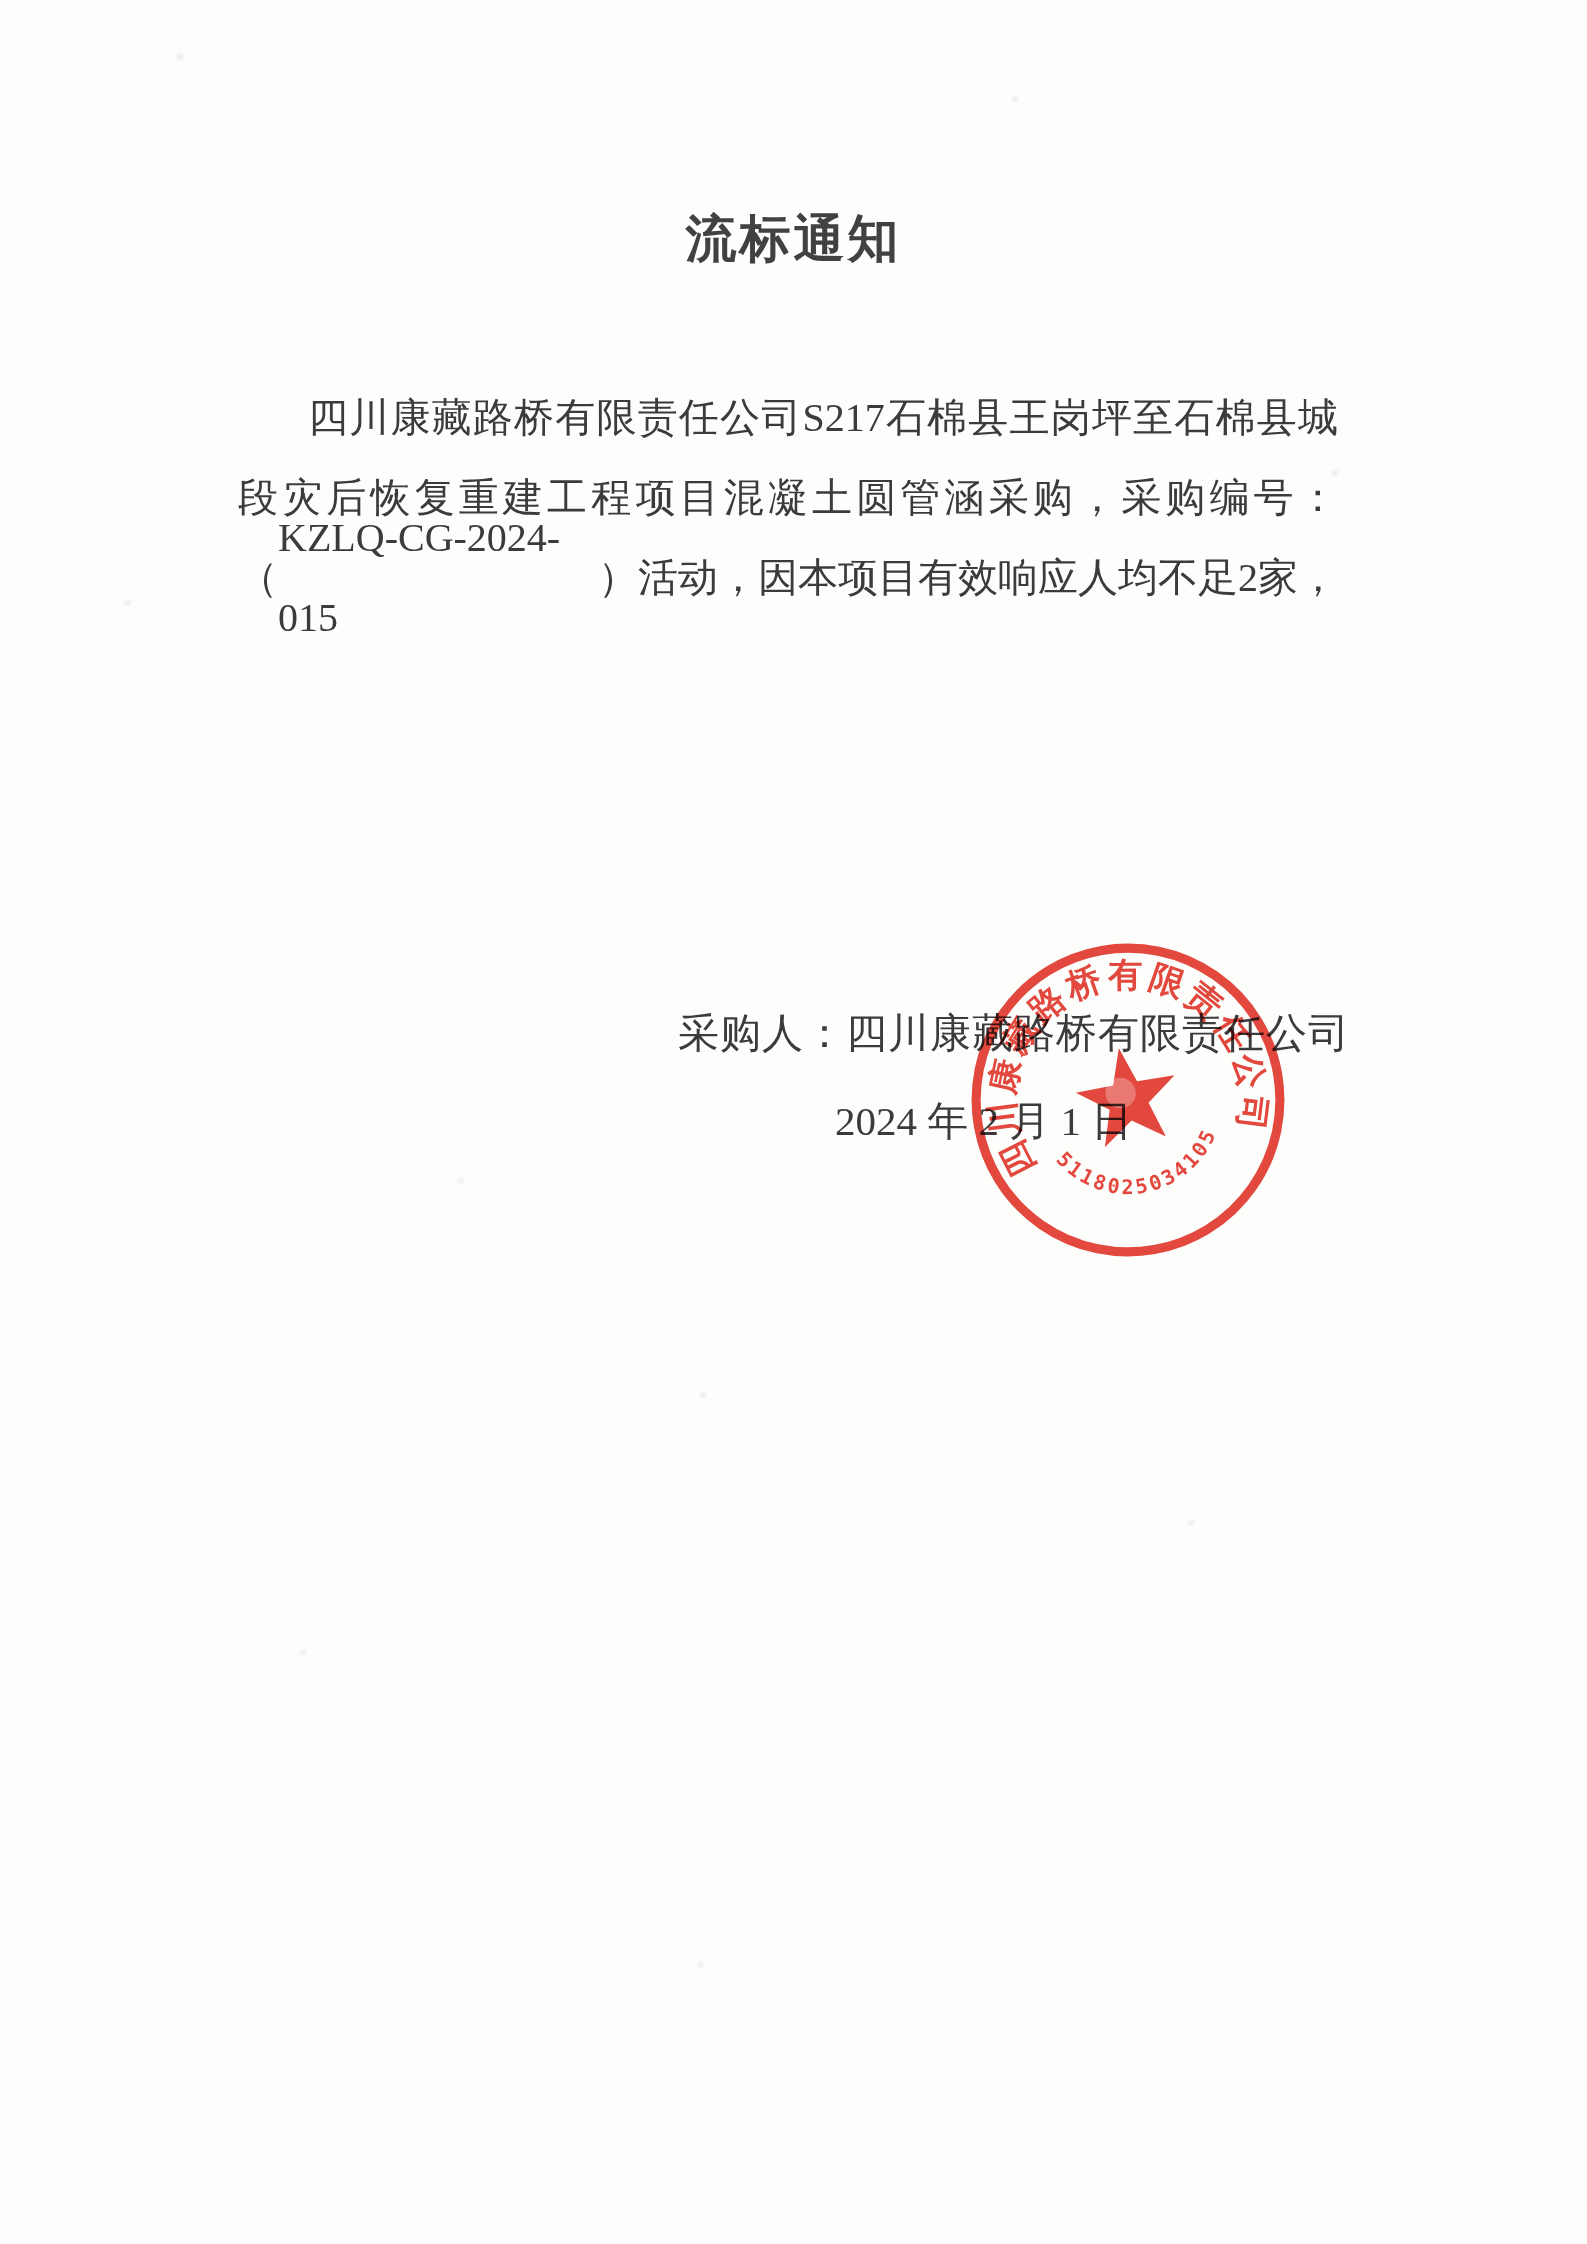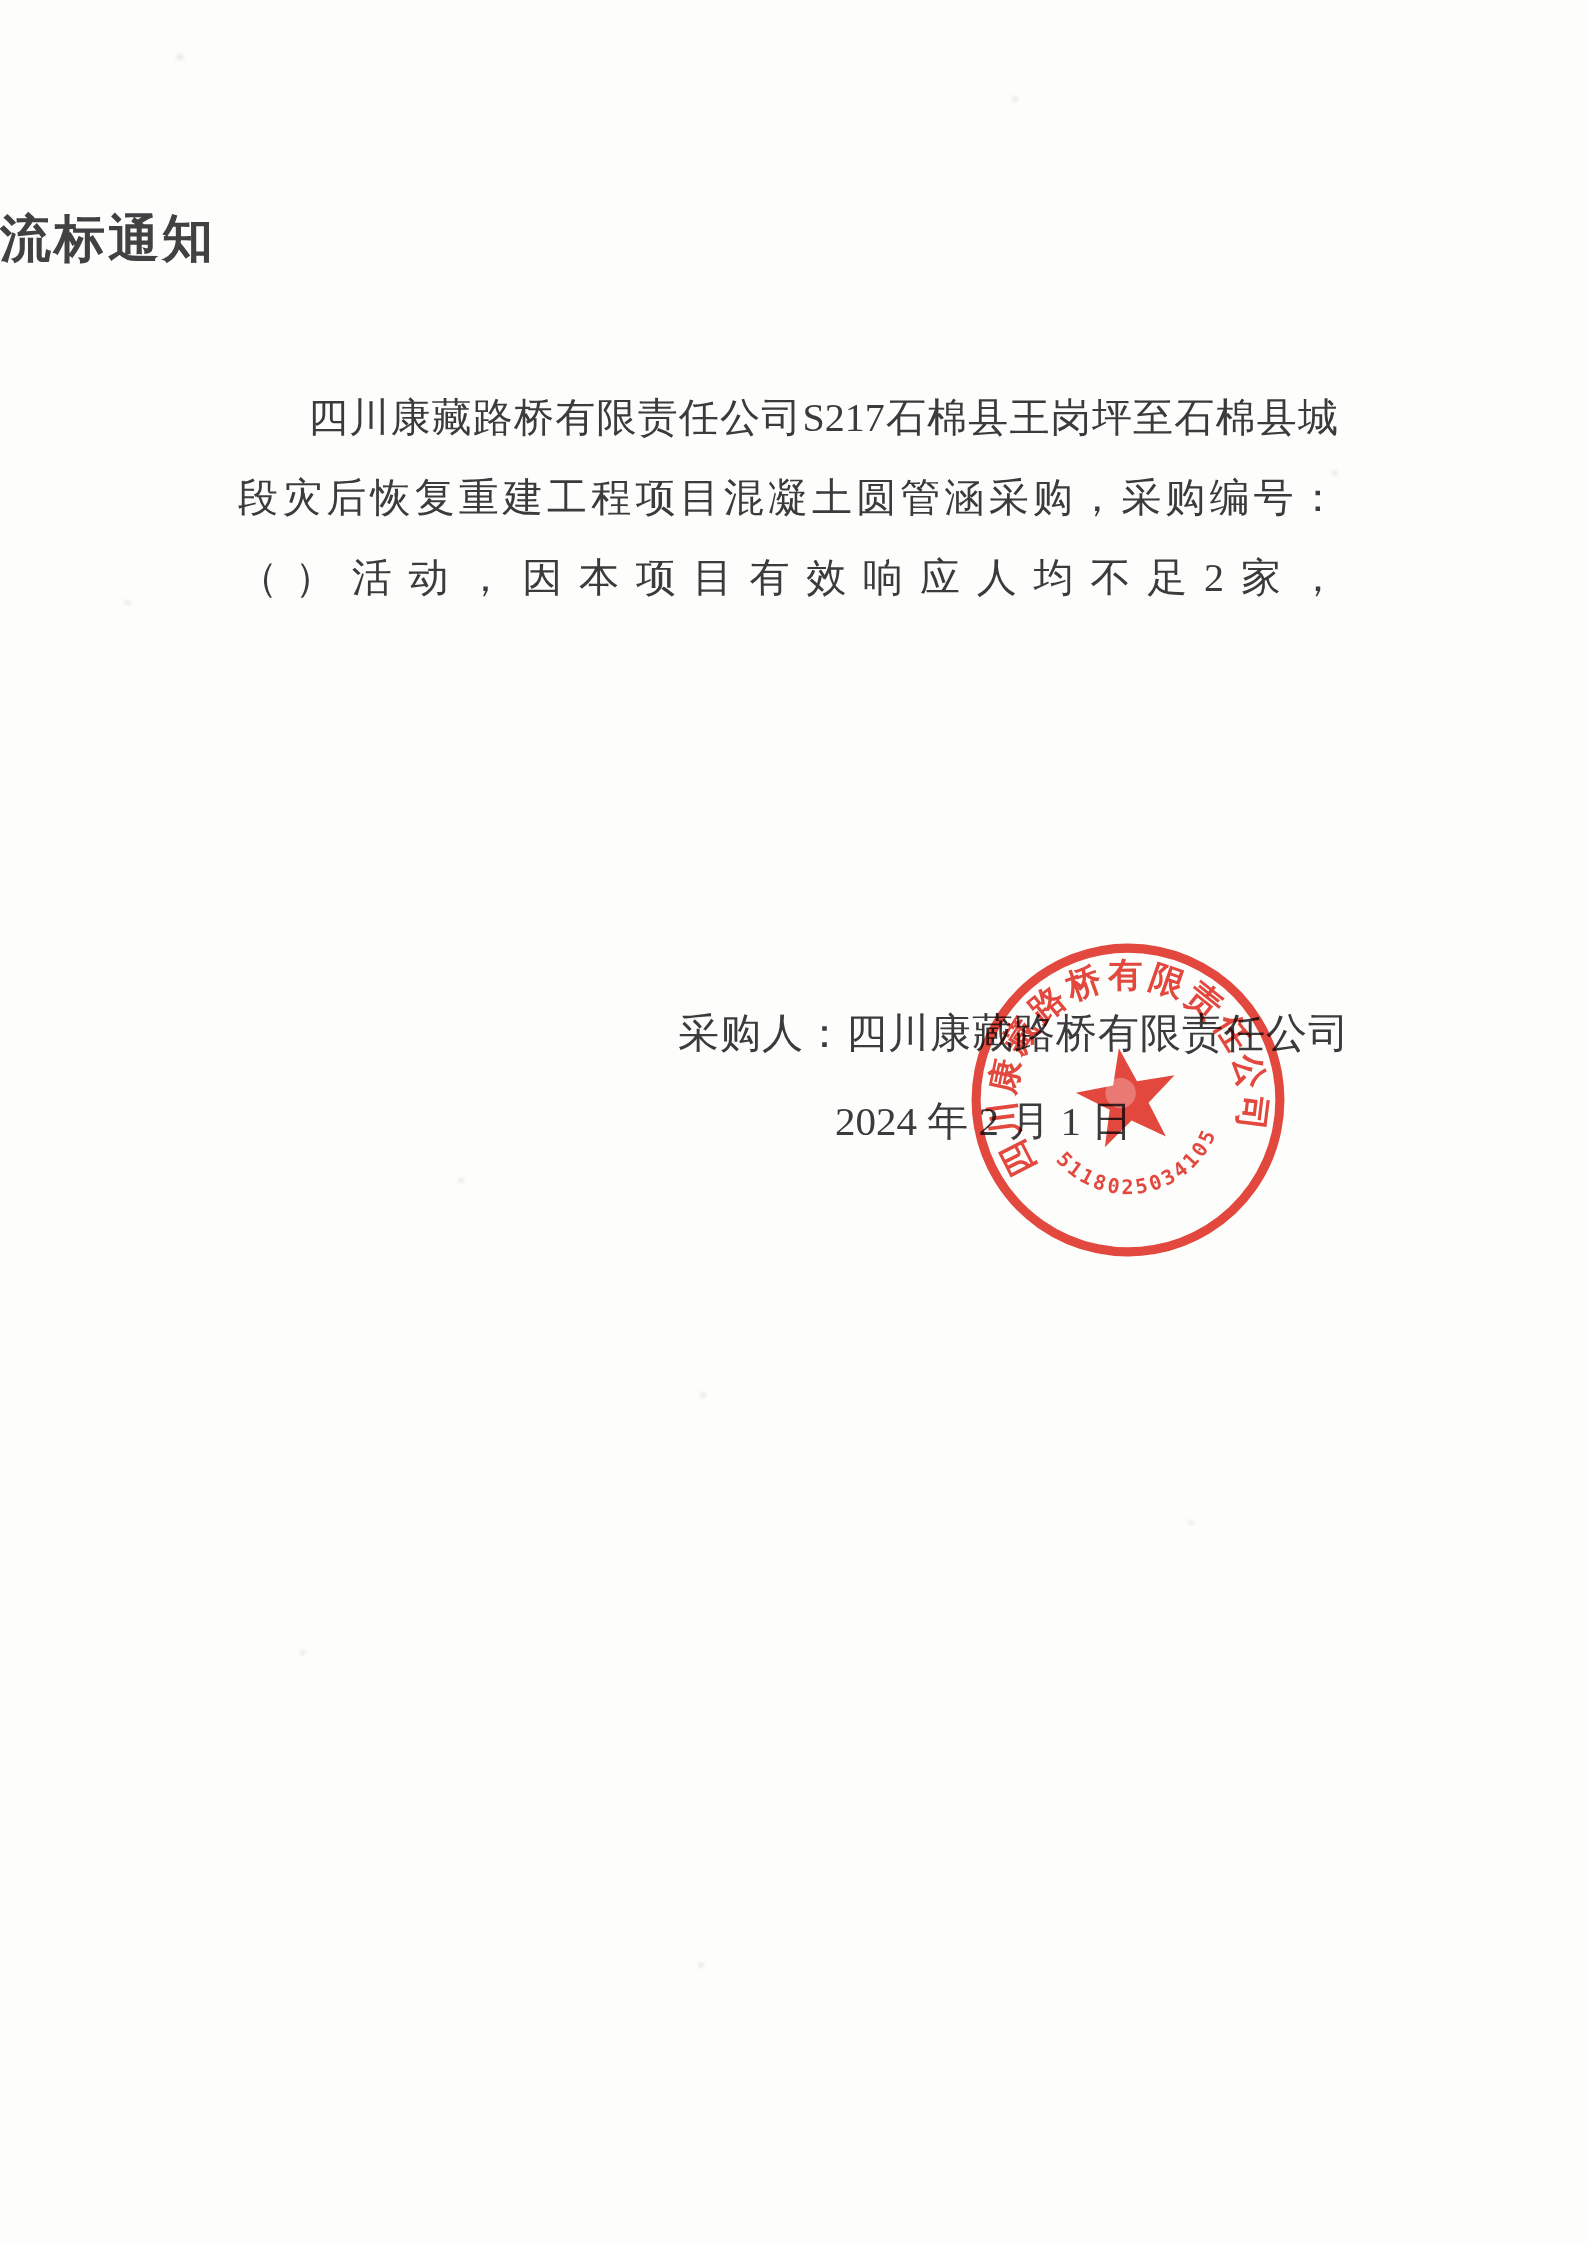--- a/index.html
+++ b/index.html
@@ -10,20 +10,21 @@
     background: #fdfdfc;
     overflow: hidden;
     font-family: "Liberation Serif", "DejaVu Serif", serif;
     color: #3b3b3d;
   }
   .doc-title {
     position: absolute;
     top: 205px;
     left: 0;
     width: 1587px;
+    text-align: center;
     font-size: 51px;
     font-weight: bold;
     letter-spacing: 3px;
     color: #414143;
   }
   .body-block {
     position: absolute;
     top: 378px;
     left: 238px;
     width: 1100px;
@@ -131,20 +132,21 @@
         <span>购</span>
         <span>，</span>
         <span>采</span>
         <span>购</span>
         <span>编</span>
         <span>号</span>
         <span>：</span>
       </div>
     <div class="justify-line">
         <span>（</span>
+        <span>KZLQ-CG-2024-015</span>
         <span>）</span>
         <span>活</span>
         <span>动</span>
         <span>，</span>
         <span>因</span>
         <span>本</span>
         <span>项</span>
         <span>目</span>
         <span>有</span>
         <span>效</span>

